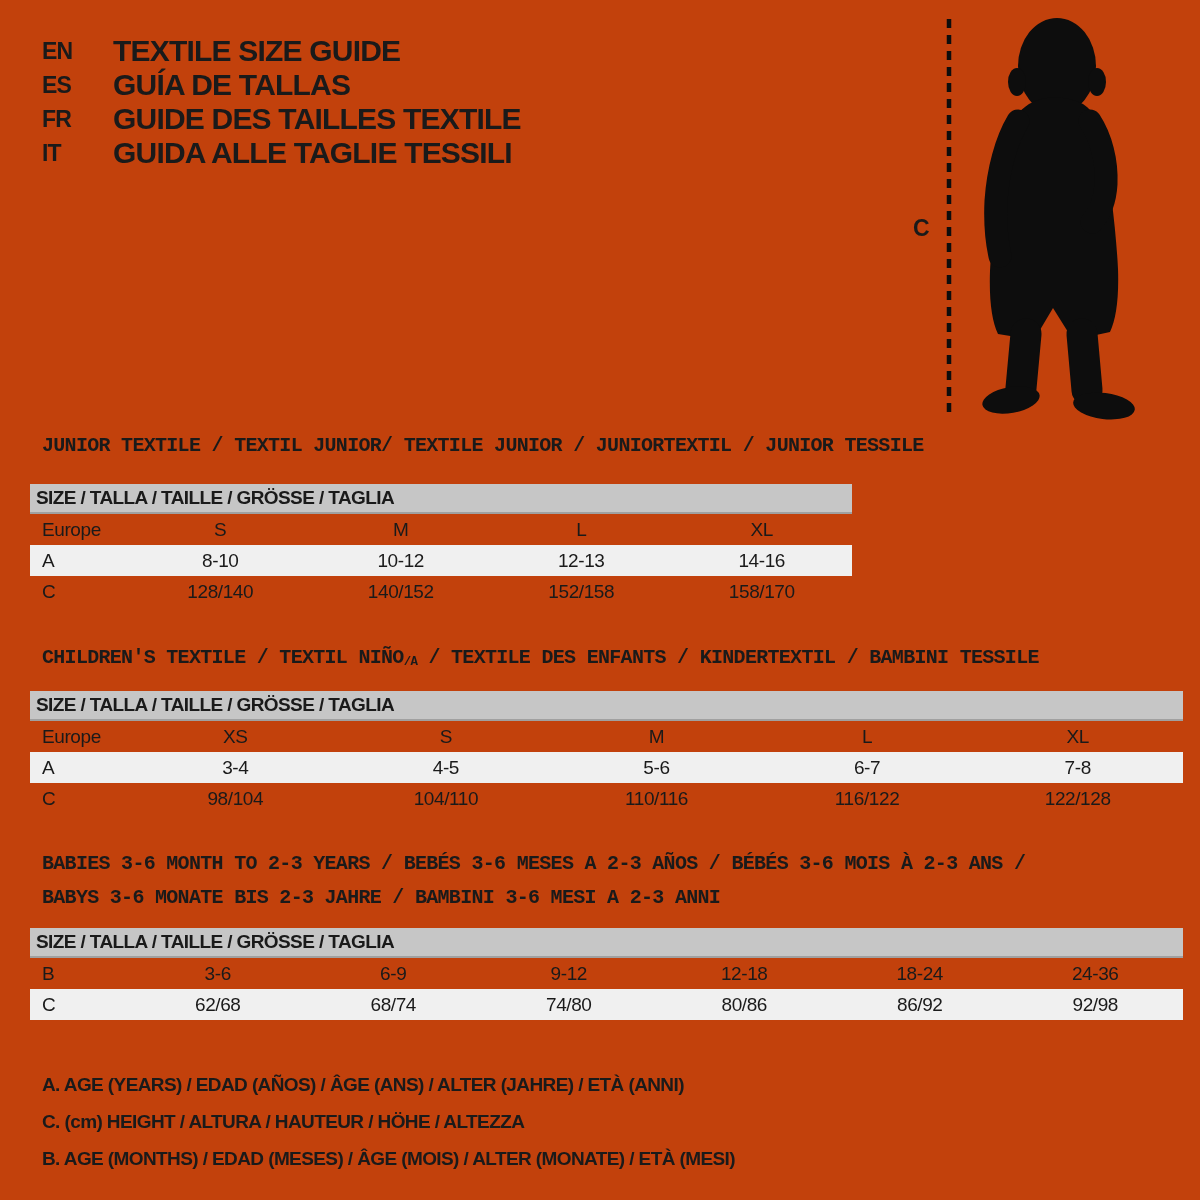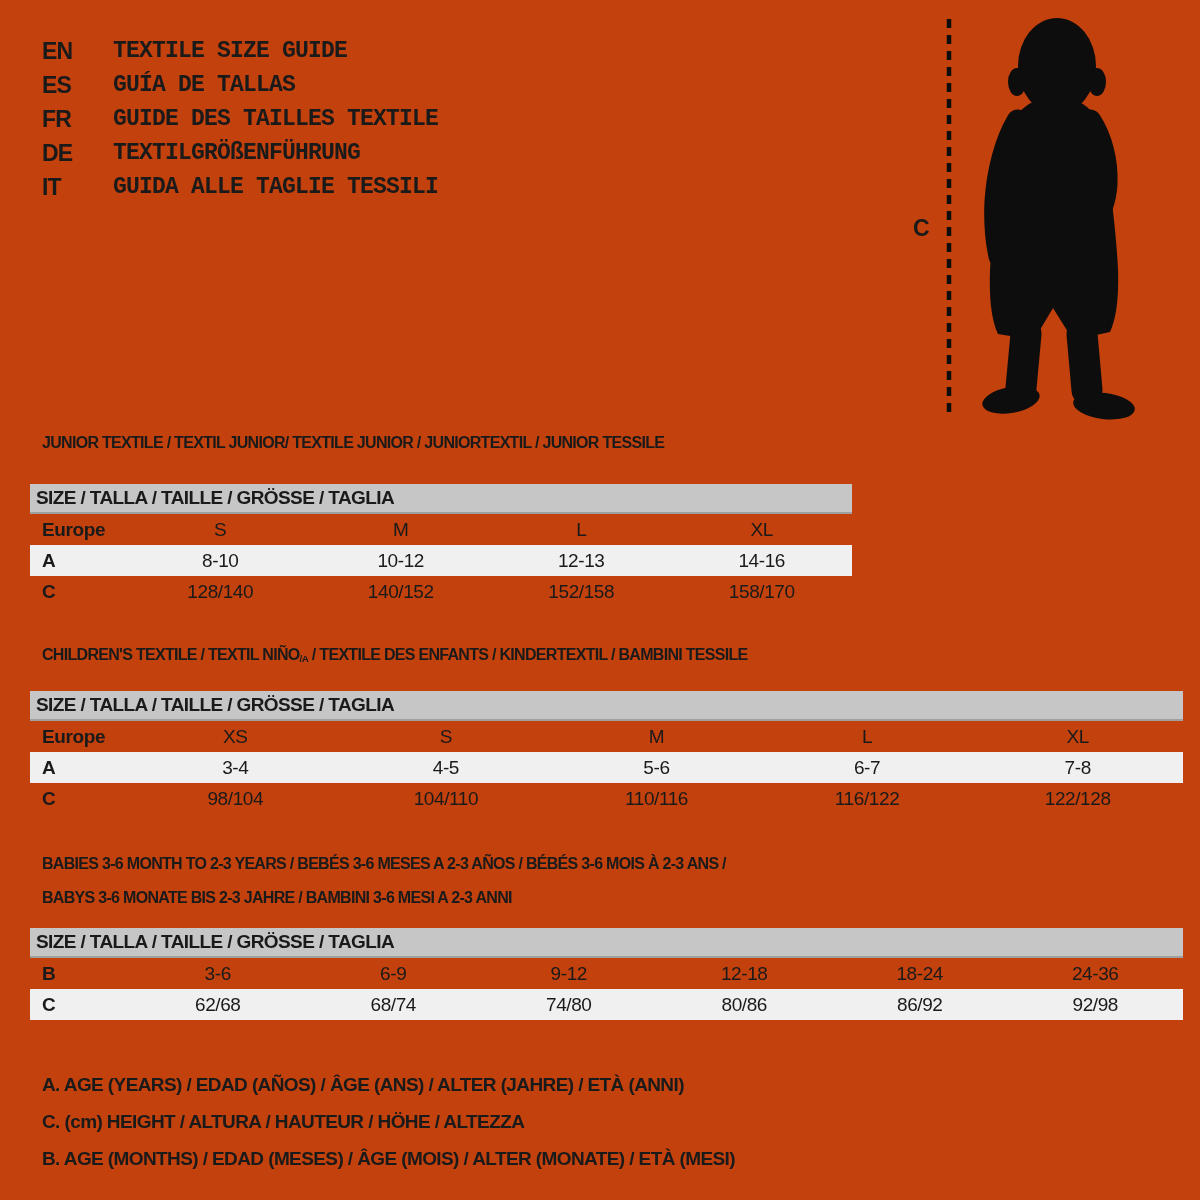--- a/index.html
+++ b/index.html
@@ -7,46 +7,46 @@
   body { font-family:"Liberation Sans", sans-serif; color:#1a1a1a; }
   #canvas {
     position:relative; width:1200px; height:1200px; background:#c2410c;
     overflow:hidden;
   }
 
   
   .lang-block { position:absolute; left:42px; top:34px; }
   .lang-row { display:flex; height:34px; align-items:center; }
   .lang-code { width:71px; font-weight:bold; font-size:23px; letter-spacing:-0.8px; }
-  .lang-label { font-weight:bold; font-size:23px; letter-spacing:-0.8px; white-space:nowrap;font-family:Liberation Mono, monospace; }
+  .lang-label { font-weight:bold; font-size:30px; letter-spacing:-0.8px; white-space:nowrap; }
 
   
   .fig-c-label { position:absolute; left:913px; top:215px; font-weight:bold; font-size:23px; }
   .fig-dash { position:absolute; left:944px; top:17px; }
   .fig-silhouette { position:absolute; left:966px; top:14px; }
 
   
-  .sec-title { position:absolute; left:42px; font-weight:bold; font-size:16px;
-               letter-spacing:-0.7px; white-space:nowrap; }
+  .sec-title { position:absolute; left:42px; font-weight:bold; font-size:20px;
+               letter-spacing:-0.7px; white-space:nowrap;font-family:Liberation Mono, monospace; }
   #junior-title { top:434px; }
   #children-title { top:646px; }
   #babies-title { top:847px; line-height:34px; }
   .title-sub { font-size:0.62em; position:relative; bottom:-2px; }
 
   
   .size-table { position:absolute; }
   #junior-table { left:30px; top:484px; width:822px; }
   #children-table { left:30px; top:691px; width:1153px; }
   #babies-table { left:30px; top:928px; width:1153px; }
   .thead { height:30px; line-height:28px; background:#c6c6c6; border-bottom:2px solid #a0a0a0;
            font-weight:bold; font-size:19px; letter-spacing:-0.6px; padding-left:6px; }
   .trow { display:flex; height:31px; align-items:center; font-size:19px; letter-spacing:-0.4px; }
   .trow.alt { background:#f0f0f0; }
   .trow .c { flex:1; text-align:center; }
-  .trow .c0 { flex:none; width:100px; text-align:left; padding-left:12px;font-weight:bold; }
+  .trow .c0 { flex:none; width:100px; text-align:left; padding-left:12px; }
 
   
   .footnotes { position:absolute; left:42px; top:1066px; font-weight:bold; font-size:19px;
                letter-spacing:-0.6px; }
   .footnotes .fn { height:37px; line-height:37px; white-space:nowrap; }
 </style>
 </head>
 <body>
 
 <div id="canvas">
@@ -56,24 +56,20 @@
       <span class="lang-code">EN</span>
       <span class="lang-label">TEXTILE SIZE GUIDE</span>
     </div>
     <div class="lang-row">
       <span class="lang-code">ES</span>
       <span class="lang-label">GUÍA DE TALLAS</span>
     </div>
     <div class="lang-row">
       <span class="lang-code">FR</span>
       <span class="lang-label">GUIDE DES TAILLES TEXTILE</span>
-    </div>
-    <div class="lang-row">
-      <span class="lang-code">DE</span>
-      <span class="lang-label">TEXTILGRÖßENFÜHRUNG</span>
     </div>
     <div class="lang-row">
       <span class="lang-code">IT</span>
       <span class="lang-label">GUIDA ALLE TAGLIE TESSILI</span>
     </div>
   </div>
 
   <div class="fig-c-label">C</div>
 
   <svg class="fig-dash" width="10" height="400" viewBox="0 0 10 400">

